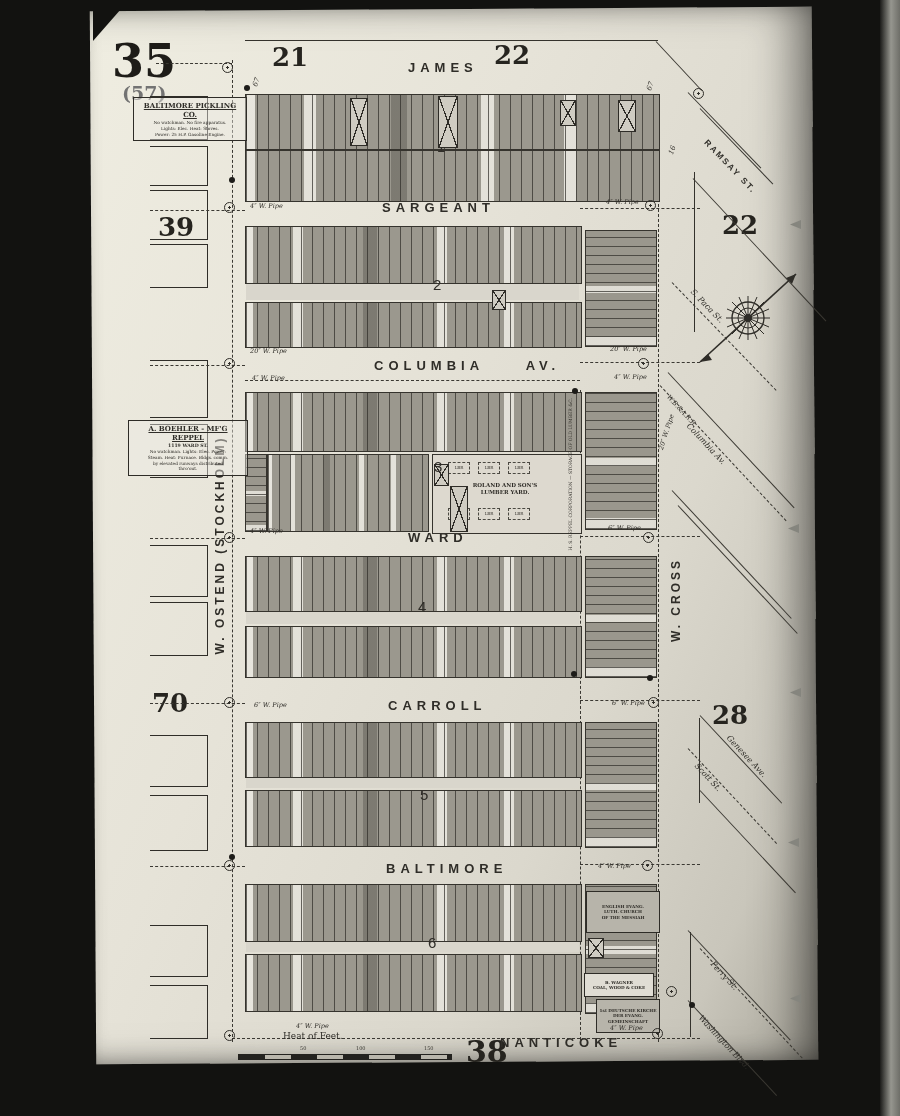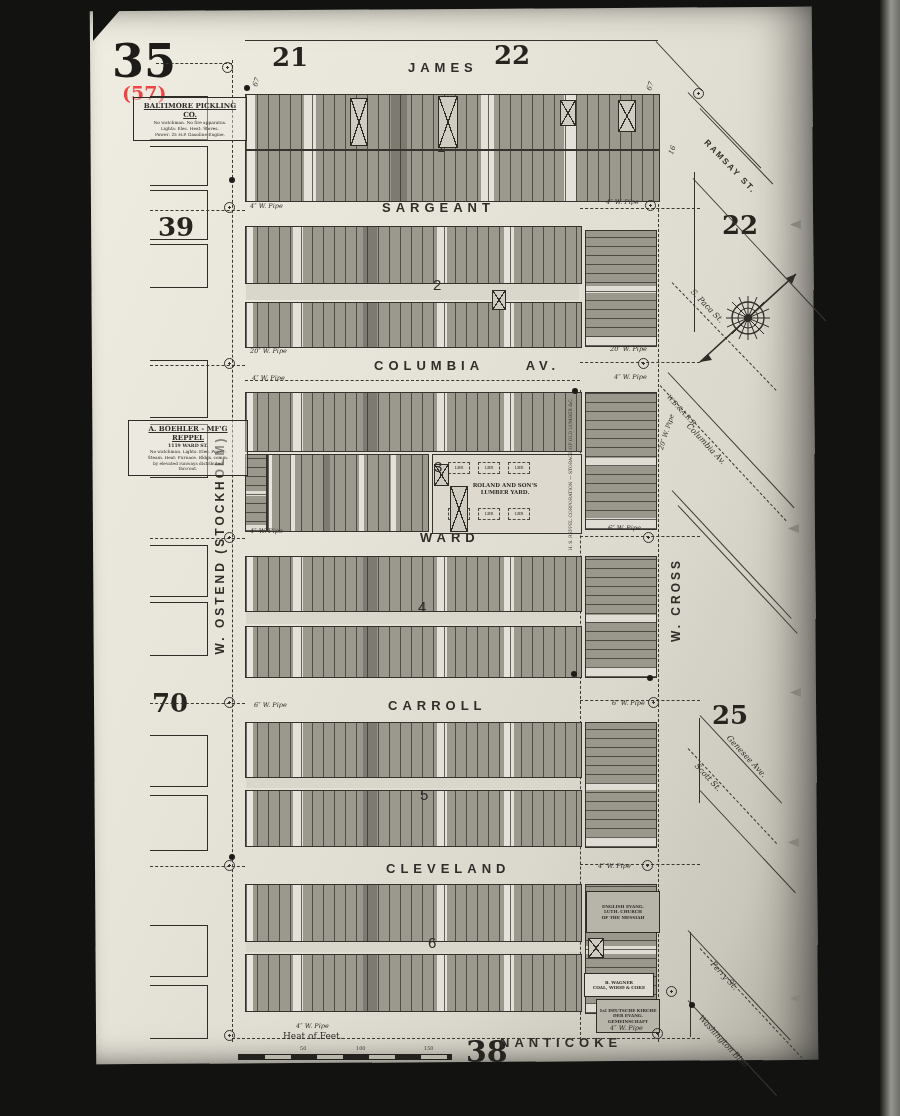--- a/index.html
+++ b/index.html
@@ -26,21 +26,21 @@
   .diagd{position:absolute;height:0;border-top:1.5px dashed #3a3832;transform-origin:left center}
   
   .st-label{position:absolute;font:600 13px "Liberation Sans",sans-serif;
             letter-spacing:5px;white-space:nowrap}
   .ws{word-spacing:34px}
   .vert-label{position:absolute;font:600 12px "Liberation Sans",sans-serif;
             letter-spacing:3px;text-align:center;transform:rotate(-90deg)}
   .bignum{position:absolute;font:700 26px "DejaVu Serif",serif;color:#26241f}
   .blknum{position:absolute;font:400 15px "Liberation Sans",sans-serif}
   .sheetnum{position:absolute;font:700 46px "DejaVu Serif",serif;color:#1e1c18;line-height:1}
-  .sheetalt{position:absolute;font:700 19px "DejaVu Serif",serif;color:#ef4444}
+  .sheetalt{position:absolute;font:700 19px "DejaVu Serif",serif;color:#737373}
   .pipe{position:absolute;font:italic 6.5px "DejaVu Serif",serif;white-space:nowrap}
   .swidth{position:absolute;font:italic 7px "DejaVu Serif",serif;white-space:nowrap}
   .diag-label{position:absolute;font:italic 8px "DejaVu Serif",serif;white-space:nowrap;transform-origin:left center}
   .diag-label-sans{position:absolute;font:600 8.5px "Liberation Sans",sans-serif;
             letter-spacing:2px;white-space:nowrap;transform-origin:left center}
   .notebox{position:absolute;border:1.3px solid #2e2c27;padding:3px 4px;background:rgba(238,236,228,.45)}
   .notebox .ttl{font:700 7px "DejaVu Serif",serif;text-decoration:underline;text-align:center;white-space:pre-line}
   .notebox .sub{font:700 4.6px "DejaVu Serif",serif;text-align:center;margin-top:1px}
   .notebox .body{font:400 4.3px "DejaVu Serif",serif;text-align:center;white-space:pre-line;line-height:1.35;margin-top:1px}
   .tinybox{position:absolute;border:1px solid #2e2c27;text-align:center;
@@ -90,33 +90,33 @@
 <div class="dash-h" style="left:156px;top:63px;width:76px"></div>
 
 <div class="solid-h" style="left:245px;top:40px;width:413px"></div>
 <div class="diag" style="left:656px;top:41px;width:67px;transform:rotate(47deg)"></div>
 
 <div class="bignum" style="left:272px;top:42px">21</div>
 <div class="bignum" style="left:494px;top:40px">22</div>
 <div class="bignum" style="left:158px;top:212px">39</div>
 <div class="bignum" style="left:152px;top:688px">70</div>
 <div class="bignum" style="left:722px;top:210px">22</div>
-<div class="bignum" style="left:712px;top:700px">25</div>
+<div class="bignum" style="left:712px;top:700px">28</div>
 <div class="bignum" style="left:466px;top:1034px;font-size:30px">38</div>
 
 <div class="swidth" style="left:252px;top:78px;transform:rotate(-70deg)">67</div>
 <div class="swidth" style="left:646px;top:82px;transform:rotate(-70deg)">67</div>
 <div class="swidth" style="left:668px;top:146px;transform:rotate(-70deg)">16</div>
 
 <div class="st-label" style="left:408px;top:60px">JAMES</div>
 <div class="st-label" style="left:382px;top:200px">SARGEANT</div>
 <div class="st-label ws" style="left:374px;top:358px">COLUMBIA AV.</div>
-<div class="st-label" style="left:420px;top:530px">WARD</div>
+<div class="st-label" style="left:408px;top:530px">WARD</div>
 <div class="st-label" style="left:388px;top:698px">CARROLL</div>
-<div class="st-label" style="left:386px;top:861px">CLEVELAND</div>
+<div class="st-label" style="left:386px;top:861px">BALTIMORE</div>
 <div class="st-label" style="left:500px;top:1035px">NANTICOKE</div>
 
 <div class="vert-label" style="left:90px;top:538px;width:260px">W. OSTEND  (STOCKHOLM)</div>
 <div class="vert-label" style="left:616px;top:593px;width:120px">W. CROSS</div>
 
 <div class="lblock" style="top:96px;height:42px"></div>
 <div class="lblock" style="top:146px;height:38px"></div>
 <div class="lblock" style="top:190px;height:48px"></div>
 <div class="lblock" style="top:244px;height:42px"></div>
 <div class="lblock" style="top:360px;height:56px"></div>

